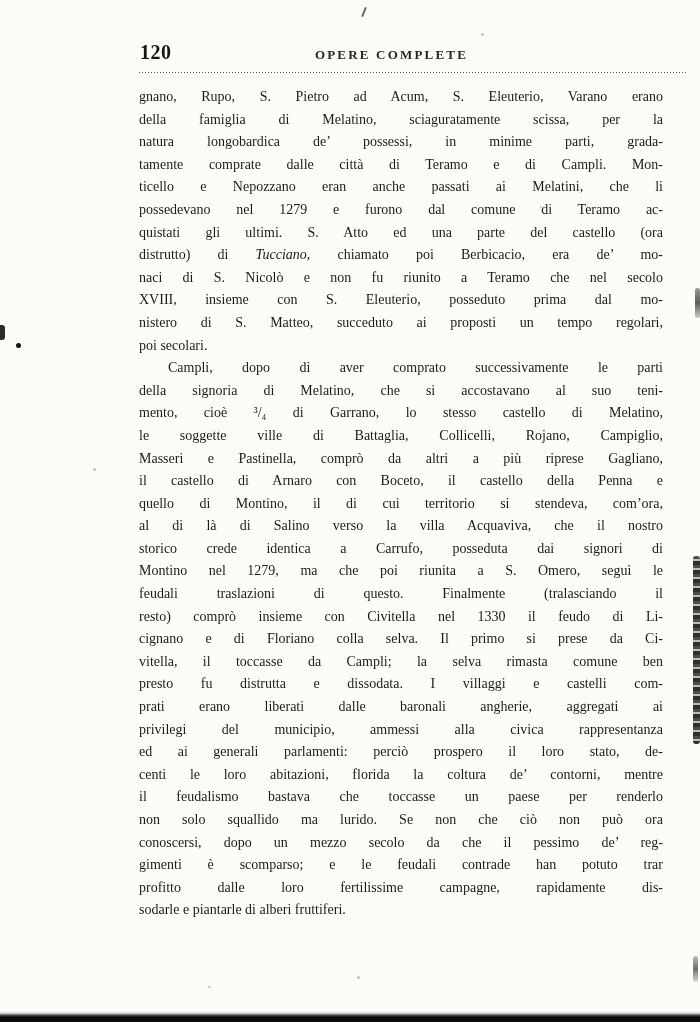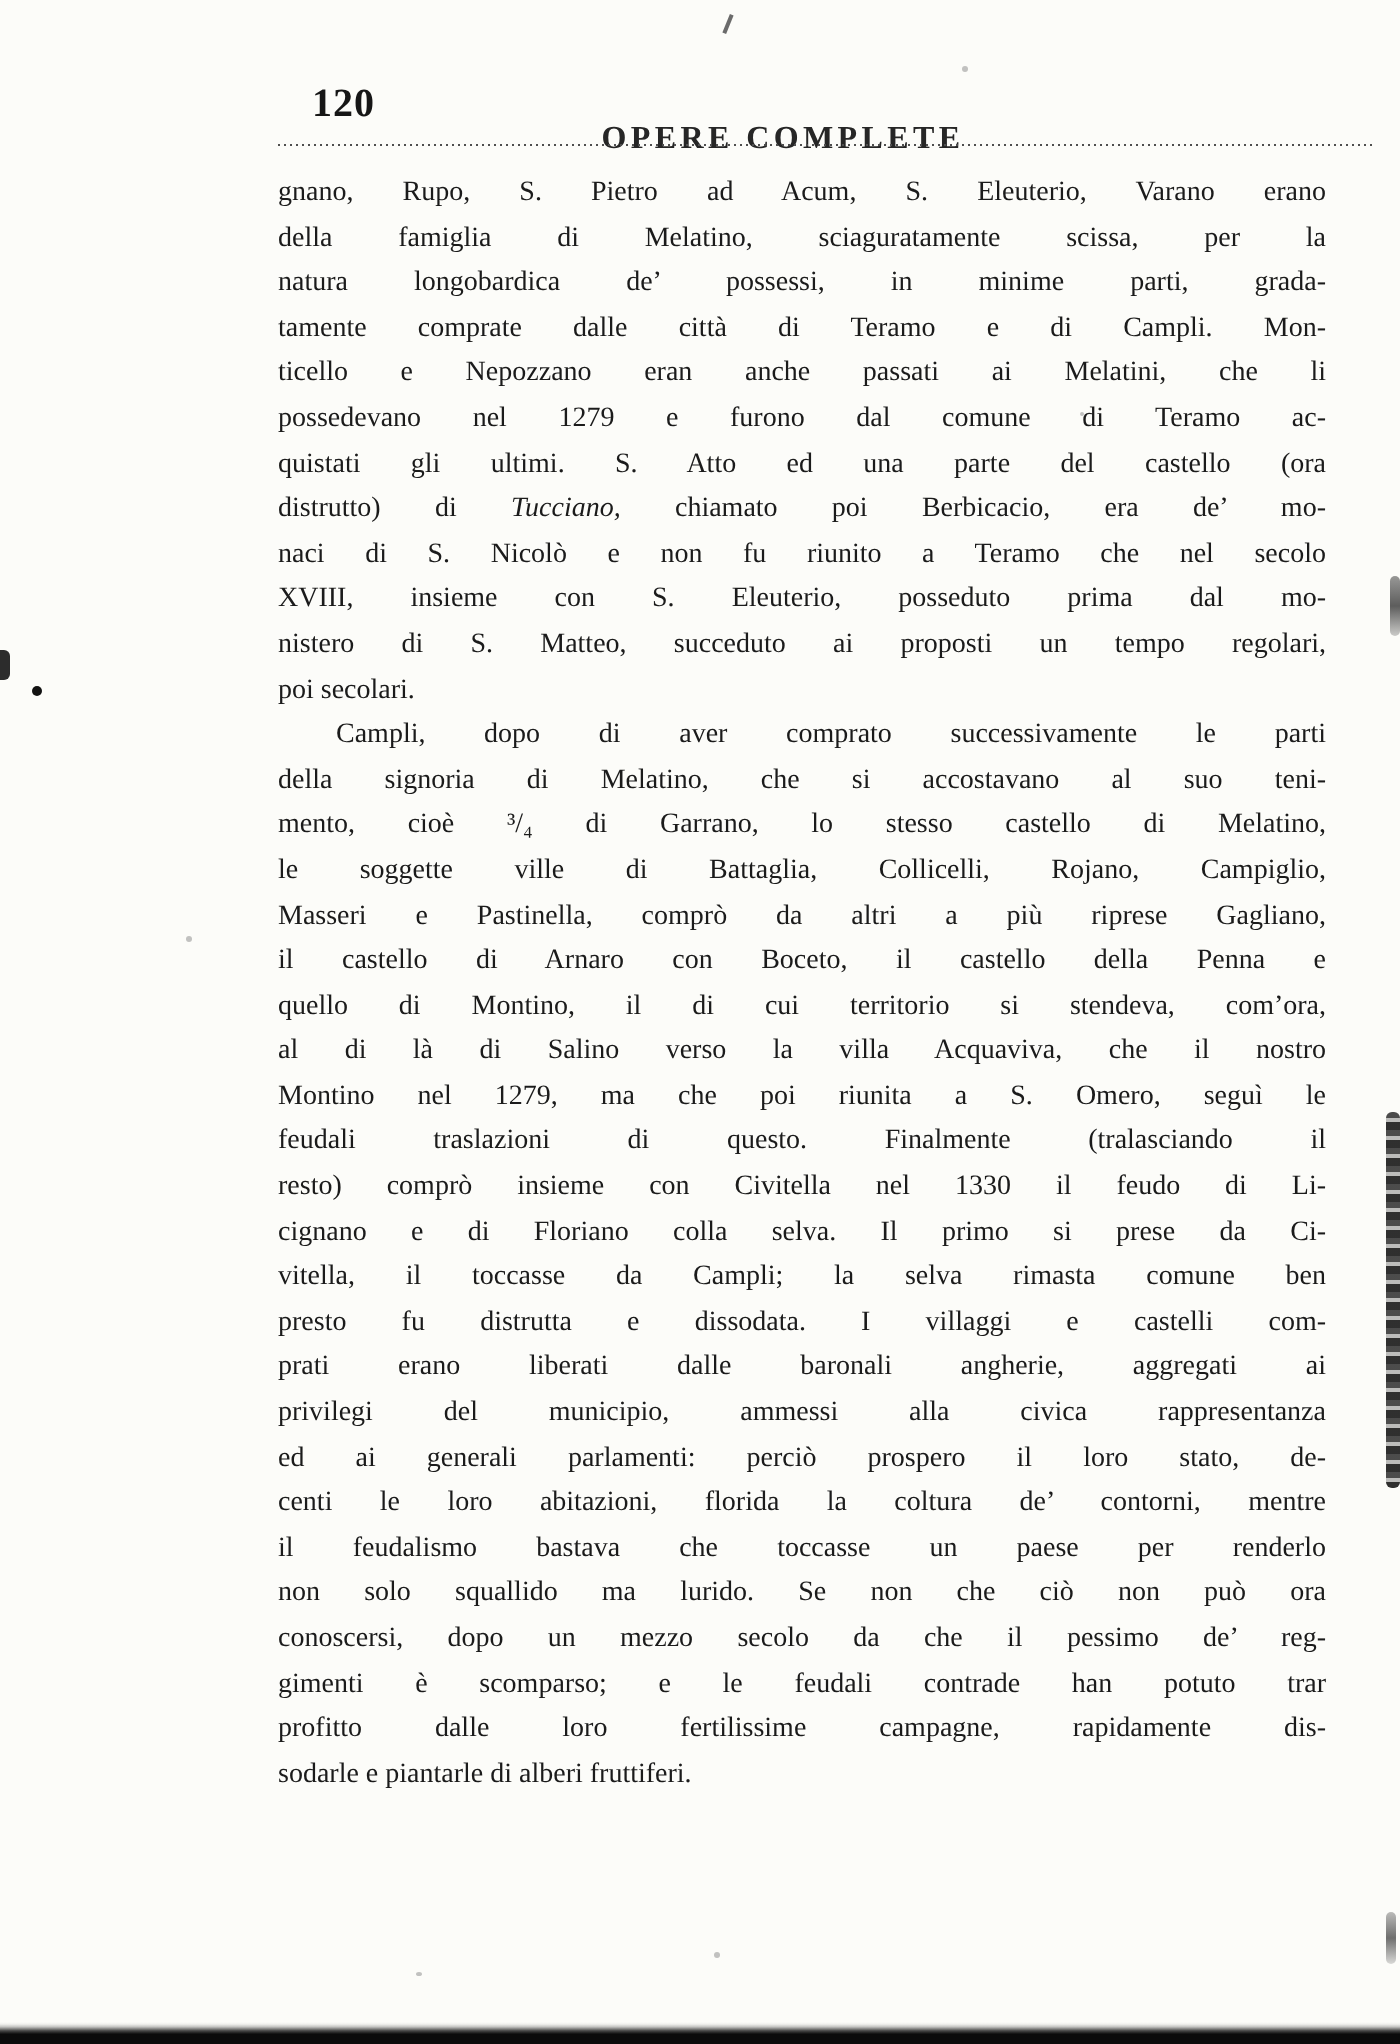--- a/index.html
+++ b/index.html
@@ -3,26 +3,26 @@
 <meta charset="utf-8">
 <style>
   html,body{margin:0;padding:0;background:#e8e8e8;}
   .page{
     position:relative;width:700px;height:1022px;margin:0 auto;
     background:#fcfcf9;overflow:hidden;
     font-family:"Liberation Serif","DejaVu Serif",serif;color:#1d1d1d;
   }
   
   .pagenum{
-    position:absolute;left:156px;top:41px;font-size:20px;font-weight:700;
+    position:absolute;left:140px;top:41px;font-size:20px;font-weight:700;
     letter-spacing:.5px;color:#161616;
   }
   .runtitle{
-    position:absolute;left:139px;top:61px;width:505px;text-align:center;
-    font-size:16px;font-weight:700;letter-spacing:2.2px;color:#262626;
+    position:absolute;left:139px;top:47px;width:505px;text-align:center;
+    font-size:13px;font-weight:700;letter-spacing:2.2px;color:#262626;
     text-transform:uppercase;
   }
   .rule{
     position:absolute;left:139px;top:71px;width:549px;height:2px;
     background:repeating-linear-gradient(to right,#4f4f4f 0 1px,transparent 1px 3px);
     background-size:3px 1px;background-repeat:repeat-x;background-position:0 1px;
   }
   
   .text-block{
     position:absolute;left:139px;top:86px;width:524px;
@@ -103,20 +103,21 @@
       </div>
       <div class="para">
         <div class="line indent">Campli, dopo di aver comprato successivamente le parti</div>
         <div class="line">della signoria di Melatino, che si accostavano al suo teni-</div>
         <div class="line">mento, cioè ³/₄ di Garrano, lo stesso castello di Melatino,</div>
         <div class="line">le soggette ville di Battaglia, Collicelli, Rojano, Campiglio,</div>
         <div class="line">Masseri e Pastinella, comprò da altri a più riprese Gagliano,</div>
         <div class="line">il castello di Arnaro con Boceto, il castello della Penna e</div>
         <div class="line">quello di Montino, il di cui territorio si stendeva, com’ora,</div>
         <div class="line">al di là di Salino verso la villa Acquaviva, che il nostro</div>
+        <div class="line">storico crede identica a Carrufo, posseduta dai signori di</div>
         <div class="line">Montino nel 1279, ma che poi riunita a S. Omero, seguì le</div>
         <div class="line">feudali traslazioni di questo. Finalmente (tralasciando il</div>
         <div class="line">resto) comprò insieme con Civitella nel 1330 il feudo di Li-</div>
         <div class="line">cignano e di Floriano colla selva. Il primo si prese da Ci-</div>
         <div class="line">vitella, il toccasse da Campli; la selva rimasta comune ben</div>
         <div class="line">presto fu distrutta e dissodata. I villaggi e castelli com-</div>
         <div class="line">prati erano liberati dalle baronali angherie, aggregati ai</div>
         <div class="line">privilegi del municipio, ammessi alla civica rappresentanza</div>
         <div class="line">ed ai generali parlamenti: perciò prospero il loro stato, de-</div>
         <div class="line">centi le loro abitazioni, florida la coltura de’ contorni, mentre</div>

